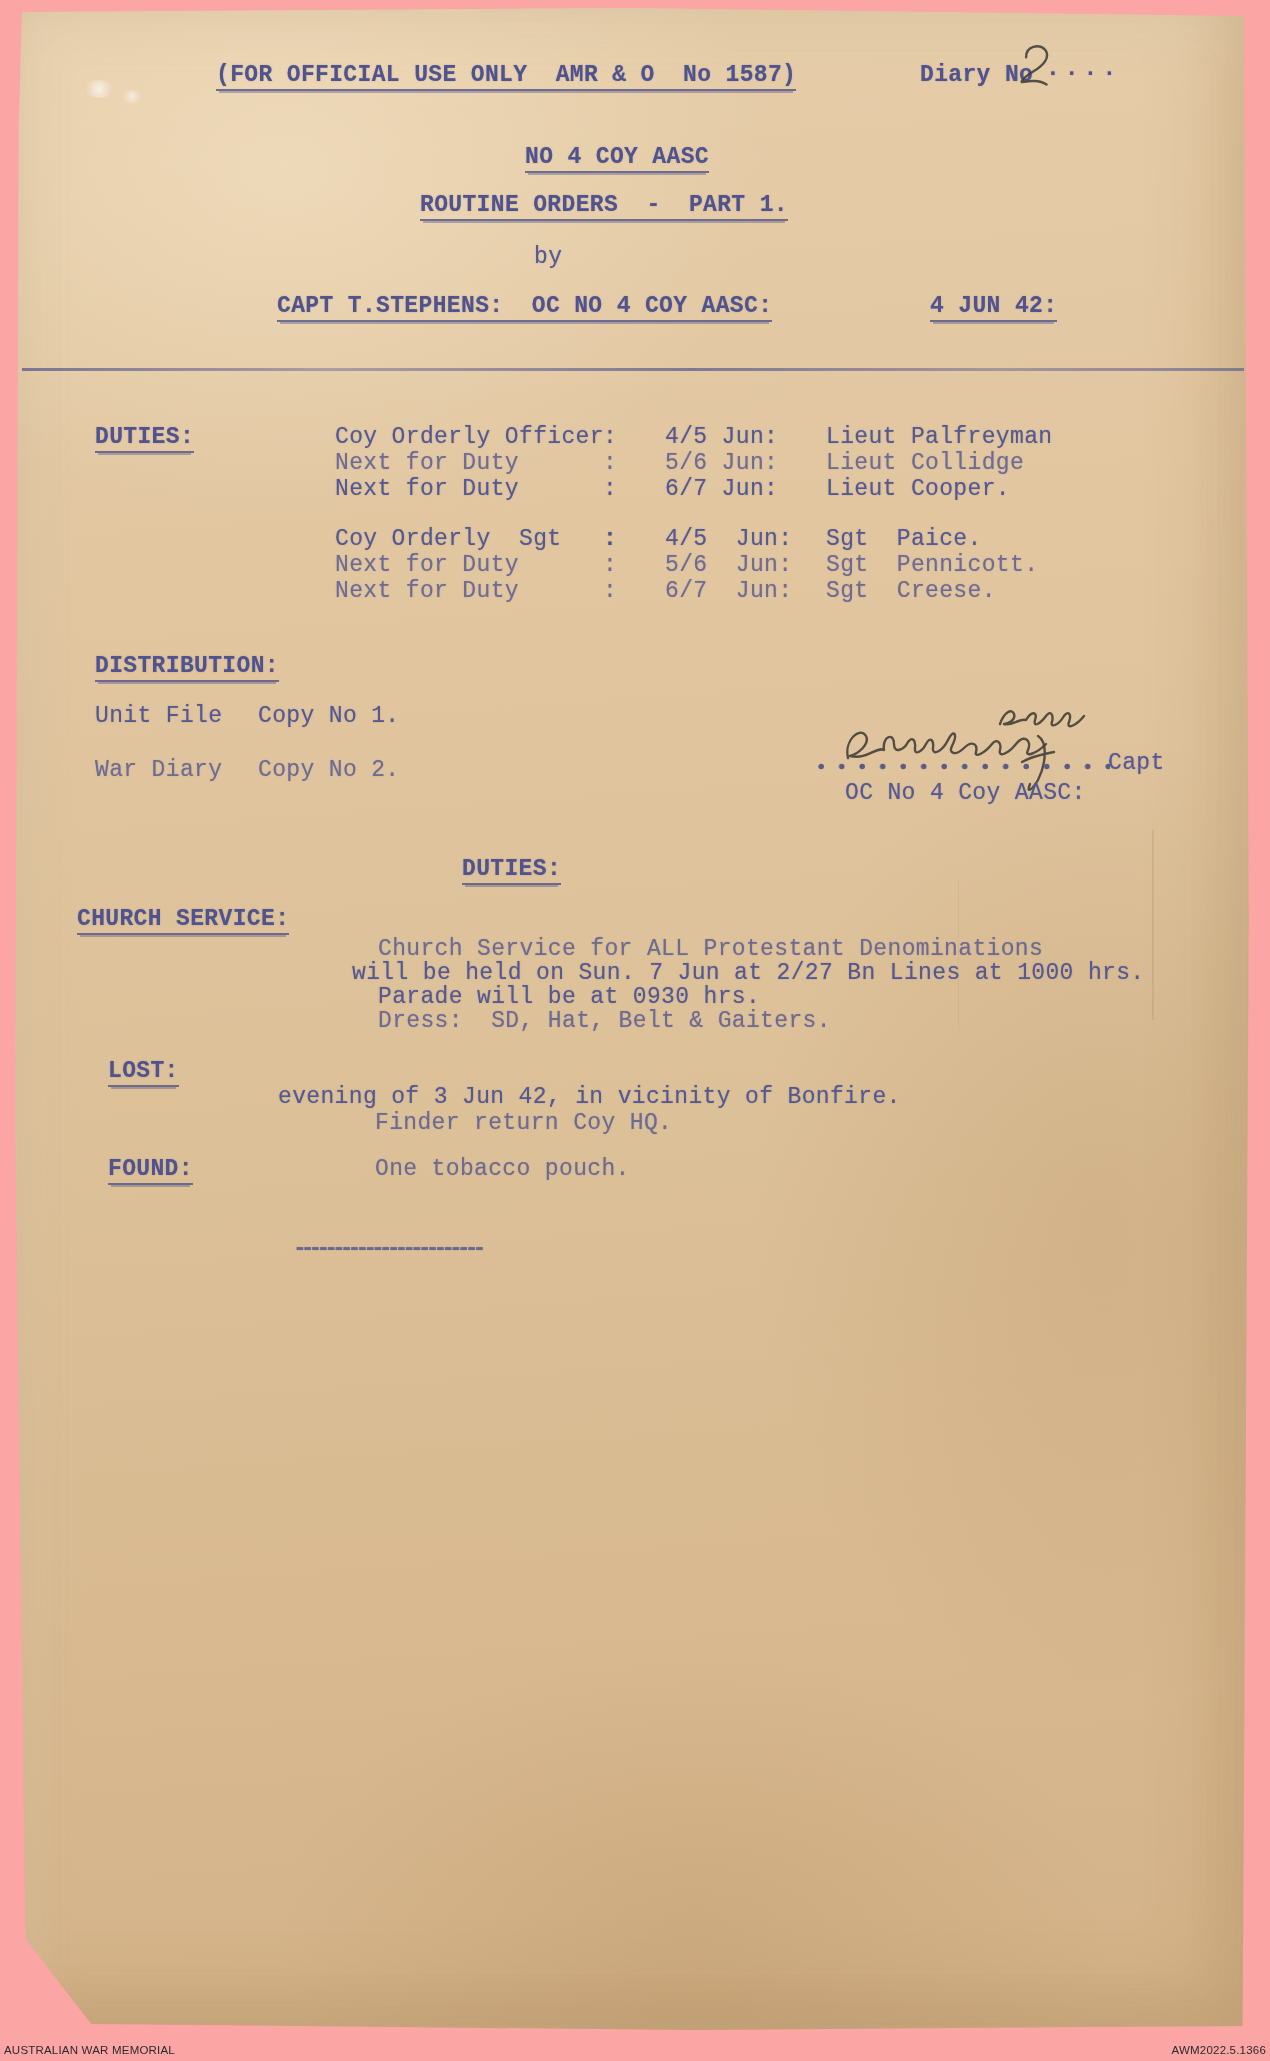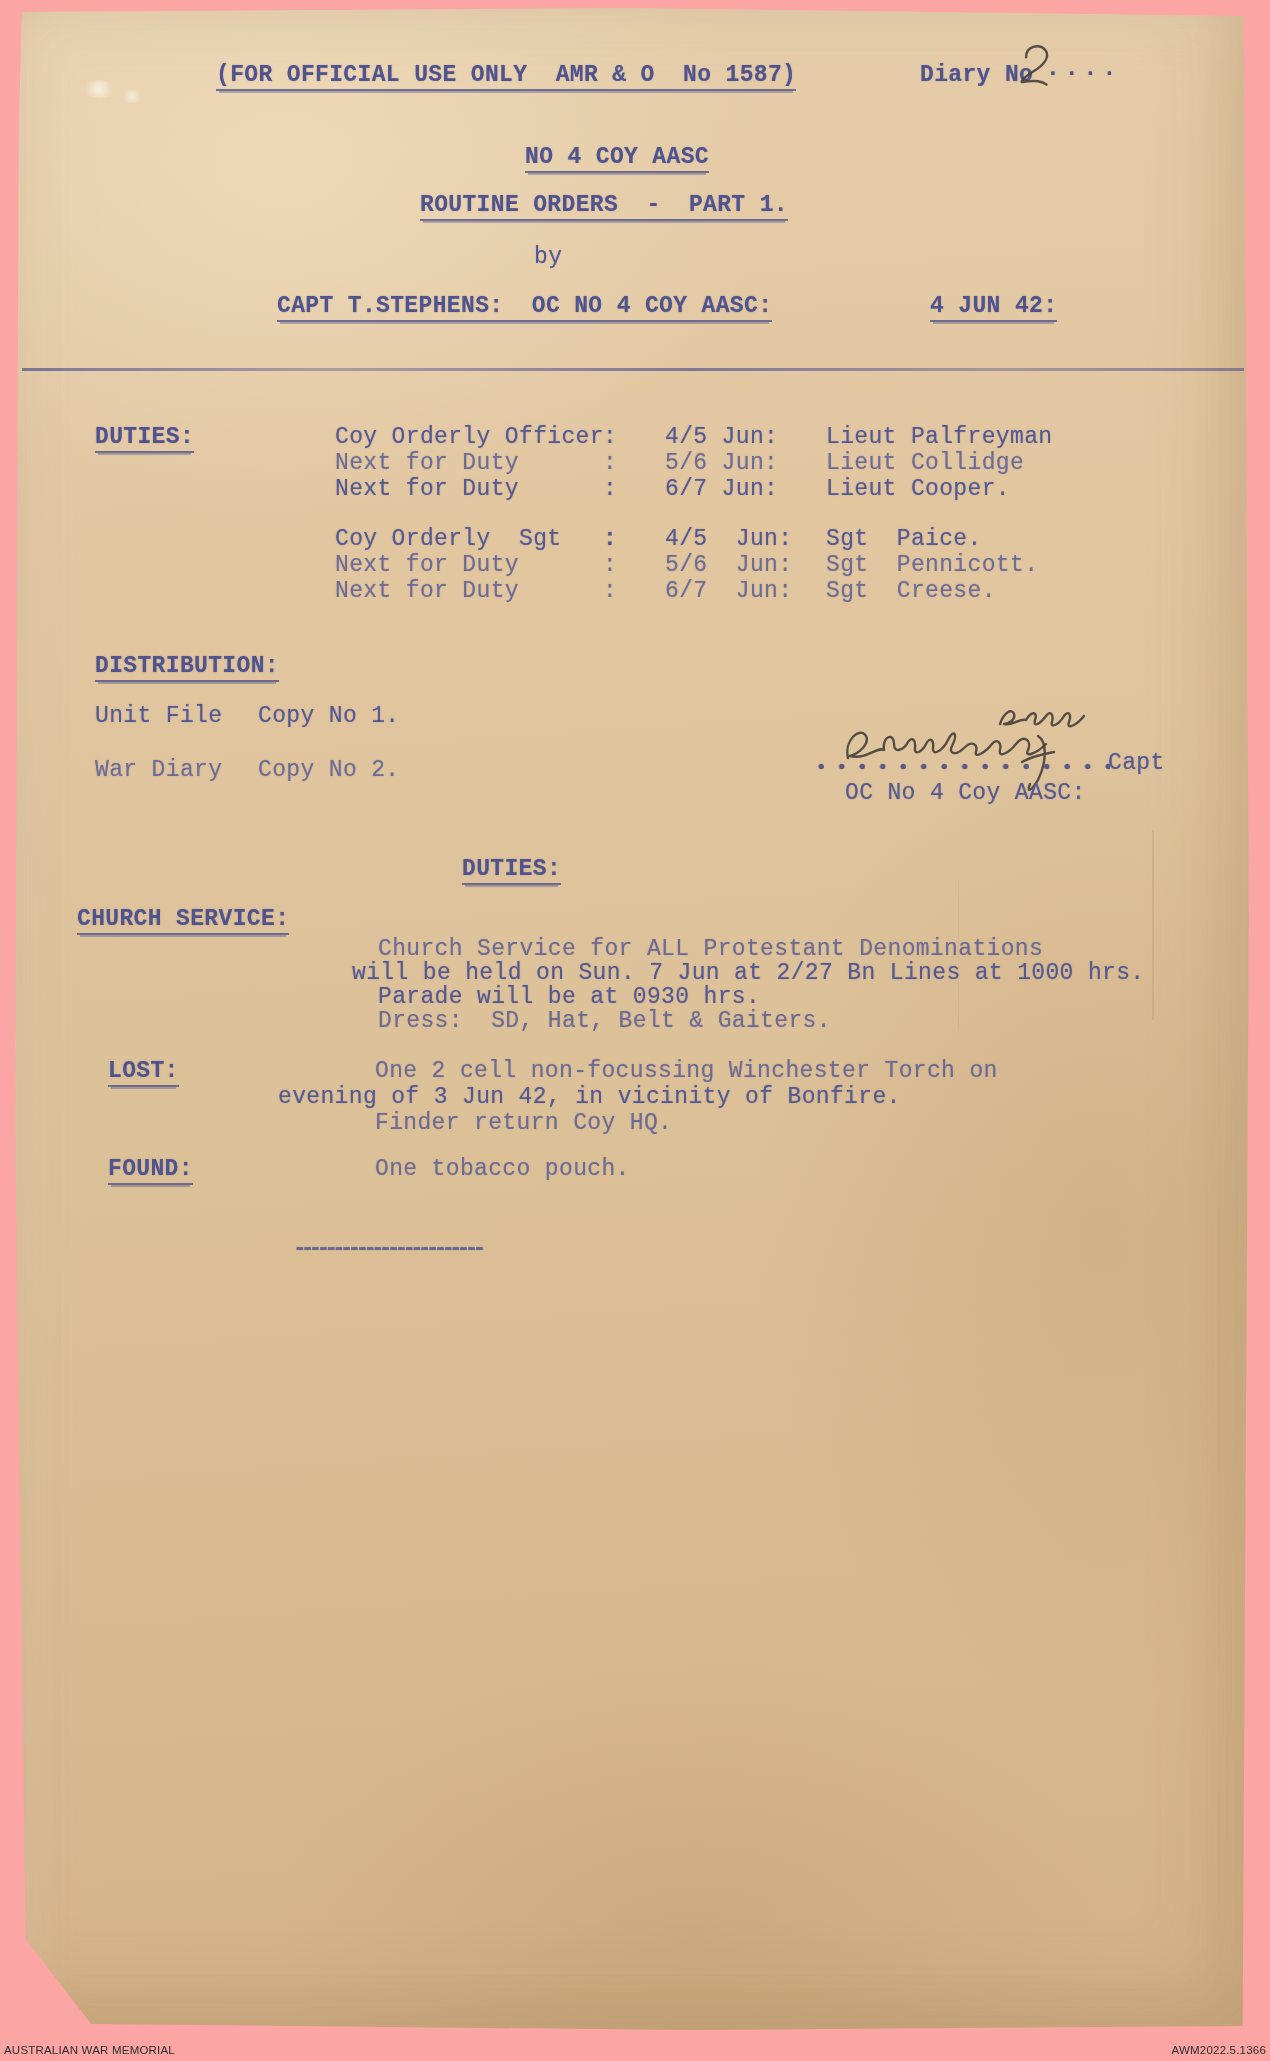--- a/index.html
+++ b/index.html
@@ -106,21 +106,20 @@
 
   <div class="typed b u" style="left:462px;top:856px;">DUTIES:</div>
 
   <div class="typed b u" style="left:77px;top:906px;">CHURCH SERVICE:</div>
   <div class="typed dim" style="left:378px;top:936px;">Church Service for ALL Protestant Denominations</div>
   <div class="typed" style="left:352px;top:960px;">will be held on Sun. 7 Jun at 2/27 Bn Lines at 1000 hrs.</div>
   <div class="typed" style="left:378px;top:984px;">Parade will be at 0930 hrs.</div>
   <div class="typed dim" style="left:378px;top:1008px;">Dress:  SD, Hat, Belt &amp; Gaiters.</div>
 
   <div class="typed b u" style="left:108px;top:1058px;">LOST:</div>
-  <div class="typed dim" style="left:375px;top:1058px;">One 2 cell non-focussing Winchester Torch on</div>
   <div class="typed" style="left:278px;top:1084px;">evening of 3 Jun 42, in vicinity of Bonfire.</div>
   <div class="typed dim" style="left:375px;top:1110px;">Finder return Coy HQ.</div>
 
   <div class="typed b u" style="left:108px;top:1156px;">FOUND:</div>
   <div class="typed dim" style="left:375px;top:1156px;">One tobacco pouch.</div>
 
   <div class="typed sep-dashes" style="left:293px;top:1236px;">------------------------</div>
 
   <div class="footer-text" style="left:4px;top:2044px;">AUSTRALIAN WAR MEMORIAL</div>
   <div class="footer-text" style="right:4px;top:2044px;position:absolute;">AWM2022.5.1366</div>

